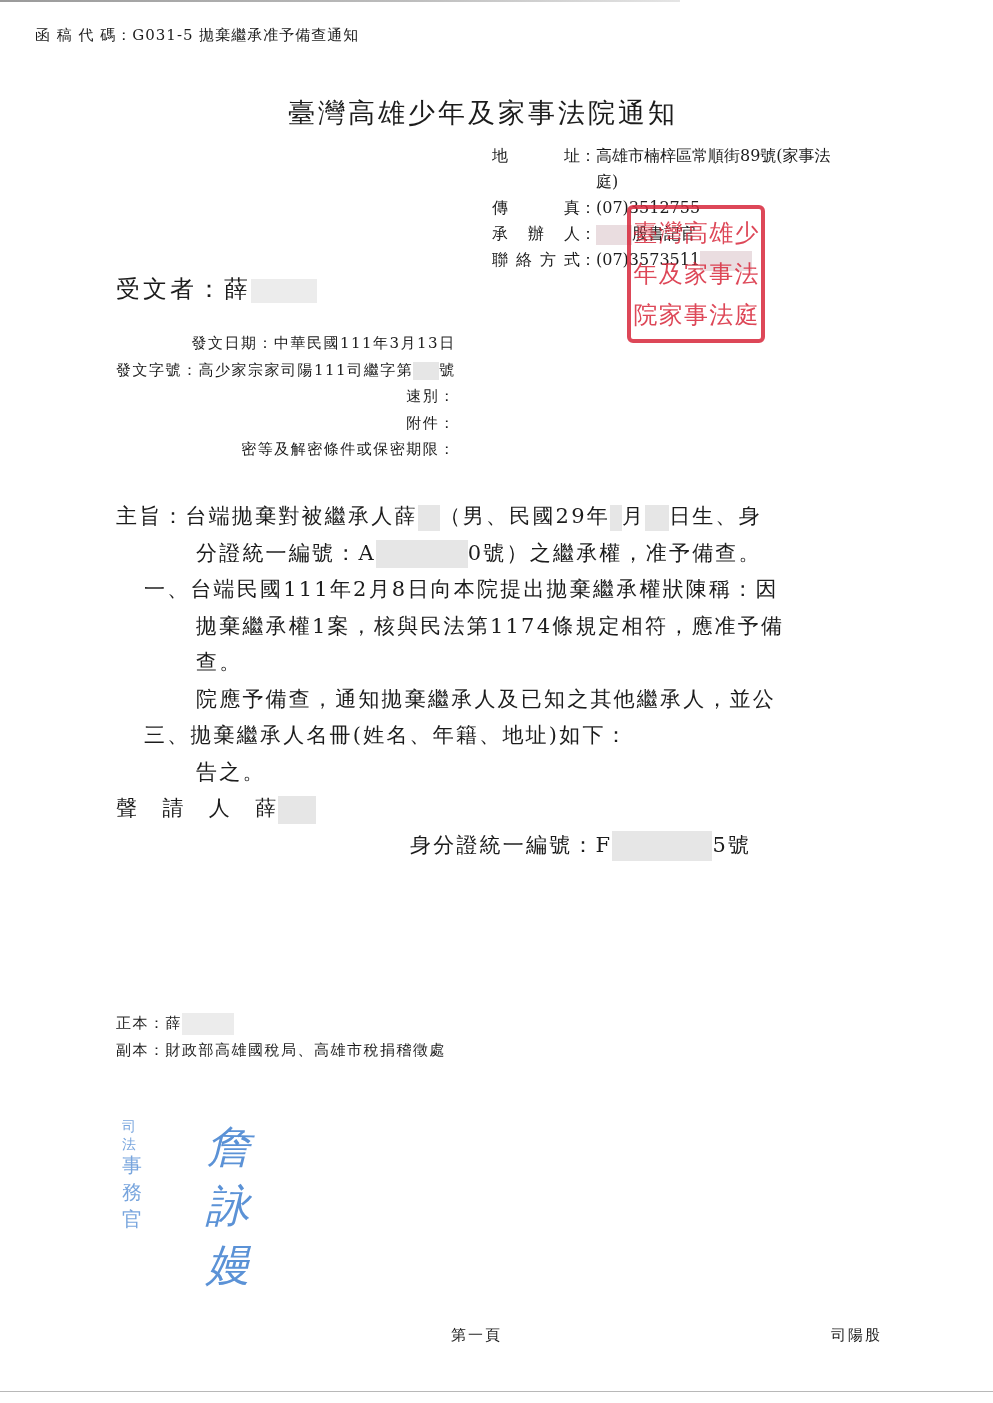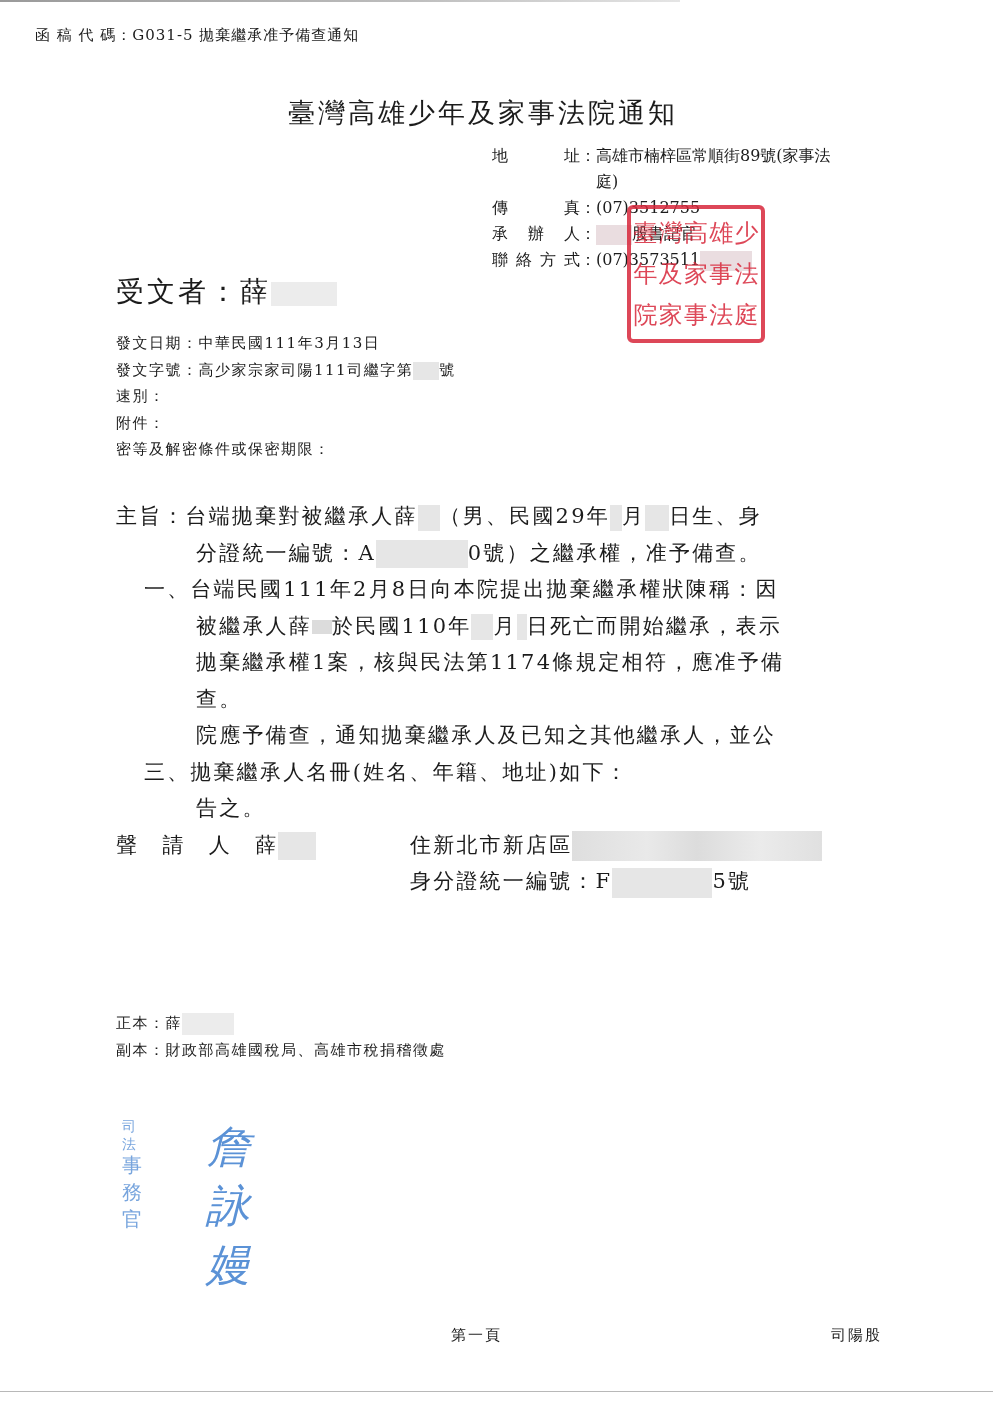--- a/index.html
+++ b/index.html
@@ -25,22 +25,22 @@
 
     .stamp {
       position: absolute; left: 627px; top: 205px; width: 138px; height: 138px;
       border: 4px solid #d8283b; border-radius: 6px; box-sizing: border-box;
       color: #d8283b; opacity: 0.85;
       display: grid; grid-template-columns: repeat(5, 1fr); grid-template-rows: repeat(3, 1fr);
       font-size: 24px; text-align: center; align-items: center; padding: 4px 2px;
       font-family: "DejaVu Serif", serif; line-height: 1;
     }
 
-    .recipient { left: 116px; top: 273px; font-size: 28px; letter-spacing: 3px; }
-    .meta { left: 116px; top: 330px; font-size: 15px; line-height: 26.5px; letter-spacing: 1.5px; }
+    .recipient { left: 116px; top: 273px; font-size: 24px; letter-spacing: 3px; }
+    .meta { left: 116px; top: 330px; font-size: 15px; line-height: 26.5px; letter-spacing: 1.5px; text-align: right; }
 
     .body { left: 116px; top: 498px; font-size: 21px; line-height: 36.5px; letter-spacing: 2.2px; }
     .body .line { height: 36.5px; }
     .ind1 { padding-left: 80px; }
     .ind2 { padding-left: 28px; }
     .ind3 { padding-left: 80px; }
 
     .cc { left: 116px; top: 1010px; font-size: 15px; line-height: 27px; letter-spacing: 1.5px; }
 
     .sig { position: absolute; left: 122px; top: 1118px; color: #3f7fcf; font-family: "DejaVu Serif", serif; }
@@ -135,36 +135,30 @@
 
 <div class="abs body">
   <div class="line">
     <span>主旨：</span><span>台端拋棄對被繼承人薛</span><span class="redact" style="width:22px;height:26px;"></span><span>（男、民國29年</span><span class="redact" style="width:12px;height:26px;"></span><span>月</span><span class="redact" style="width:24px;height:26px;"></span><span>日生、身</span>
   </div>
   <div class="line ind1">
     <span>分證統一編號：A</span><span class="redact" style="width:92px;height:28px;"></span><span>0號）之繼承權，准予備查。</span>
   </div>
 
   <div class="line ind2">一、台端民國111年2月8日向本院提出拋棄繼承權狀陳稱：因</div>
-  <div class="line ind3">
-    <span>被繼承人薛</span><span class="redact" style="width:20px;height:14px;background:#dcdcdc;"></span><span>於民國110年</span><span class="redact" style="width:22px;height:26px;"></span><span>月</span><span class="redact" style="width:10px;height:26px;"></span><span>日死亡而開始繼承，表示</span>
-  </div>
   <div class="line ind3">拋棄繼承權1案，核與民法第1174條規定相符，應准予備</div>
   <div class="line ind3">查。</div>
 
   <div class="line ind3">院應予備查，通知拋棄繼承人及已知之其他繼承人，並公</div>
   <div class="line ind2">三、拋棄繼承人名冊(姓名、年籍、地址)如下：</div>
 
   <div class="line ind3">告之。</div>
 
   <div class="line" style="position:relative;">
     <span>聲　請　人　薛</span><span class="redact" style="width:38px;height:28px;"></span>
-    <span style="position:absolute;left:294px;top:0;">
-      <span>住新北市新店區</span><span class="redact" style="width:250px;height:30px;background:linear-gradient(90deg,#dedede,#e9e9e9 30%,#dcdcdc 50%,#ebebeb 75%,#e0e0e0);"></span>
-    </span>
   </div>
   <div class="line" style="position:relative;">
     <span style="position:absolute;left:294px;top:0;">
       <span>身分證統一編號：F</span><span class="redact" style="width:100px;height:30px;"></span><span>5號</span>
     </span>
   </div>
 </div>
 
 <div class="abs cc">
   <div>

